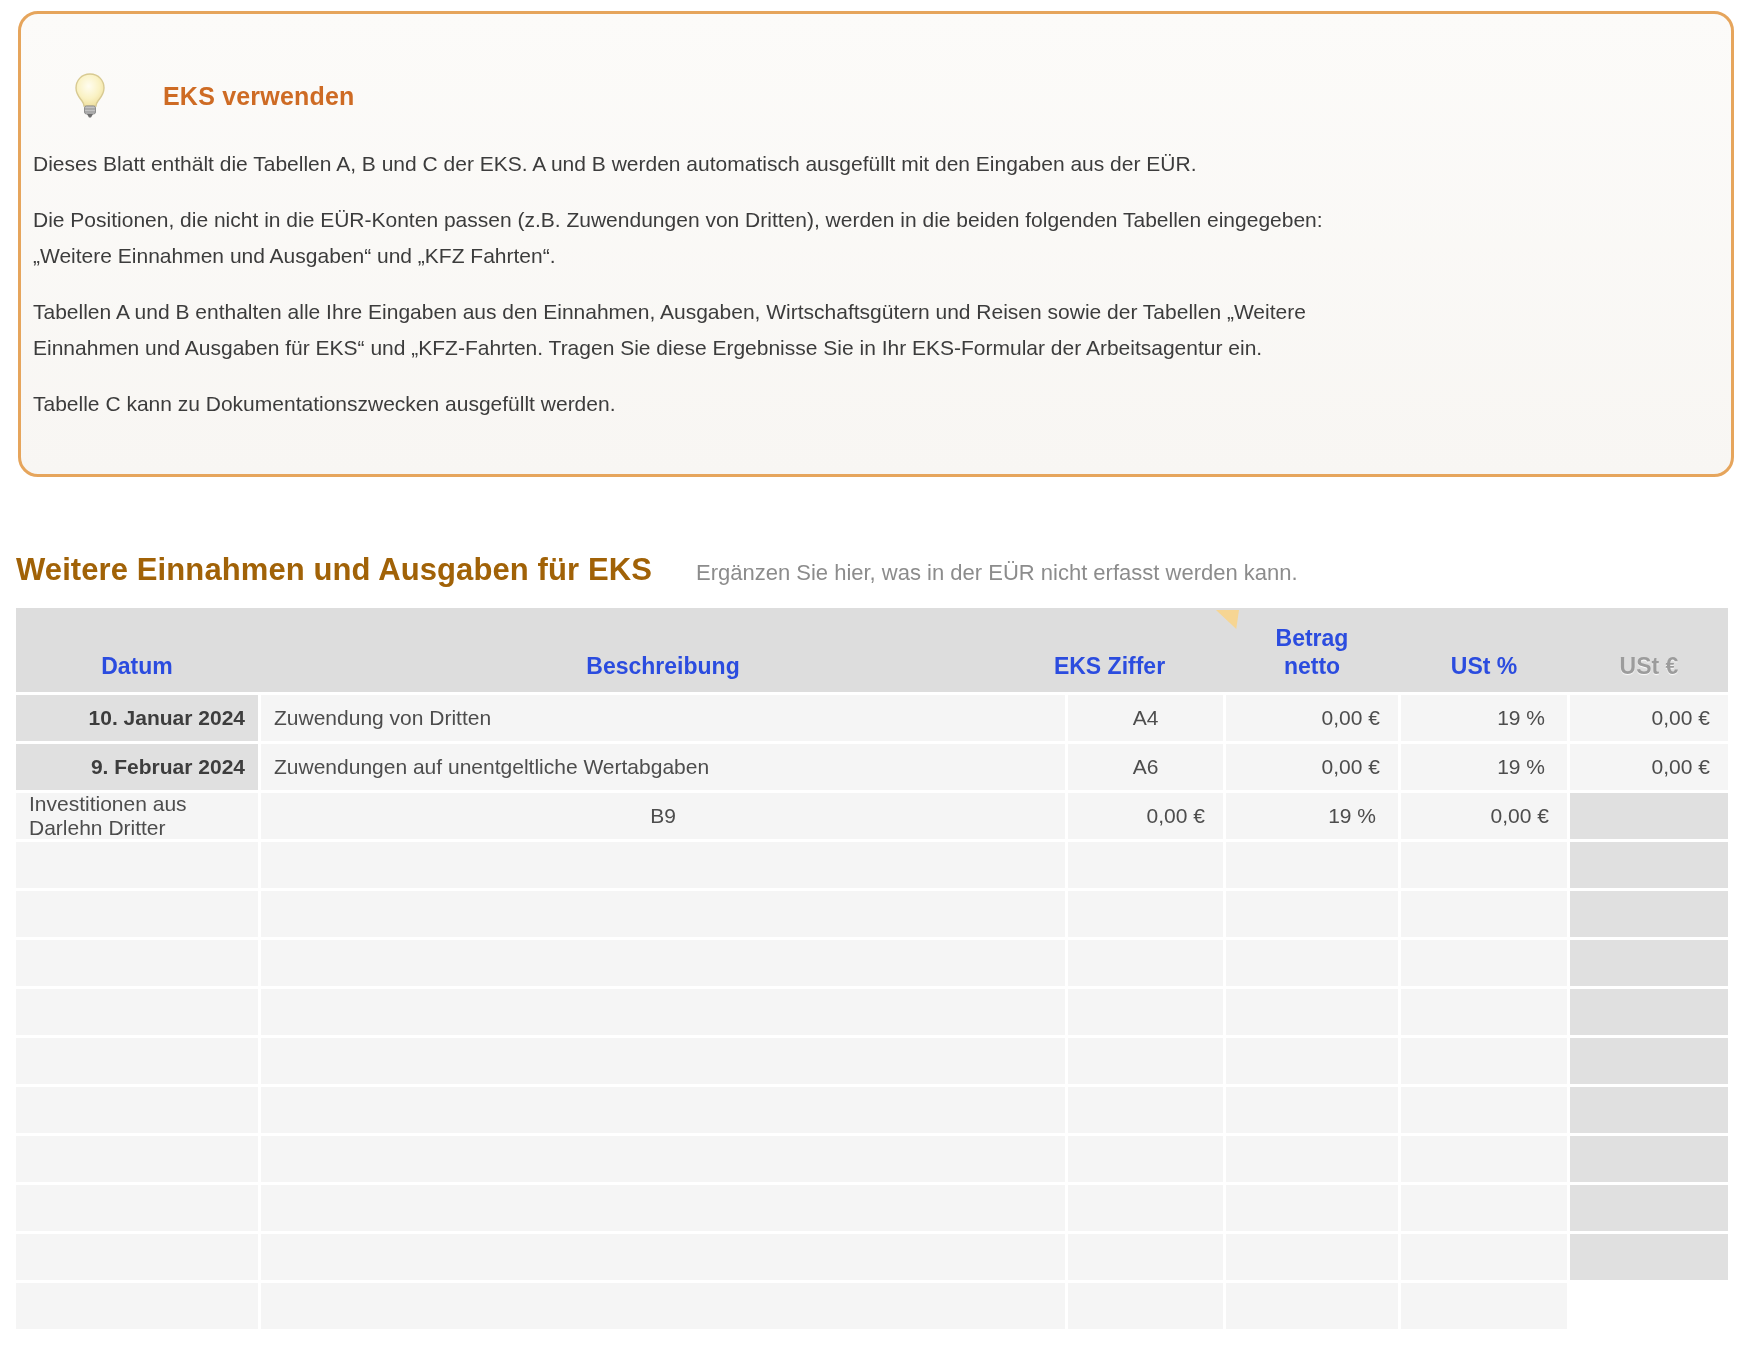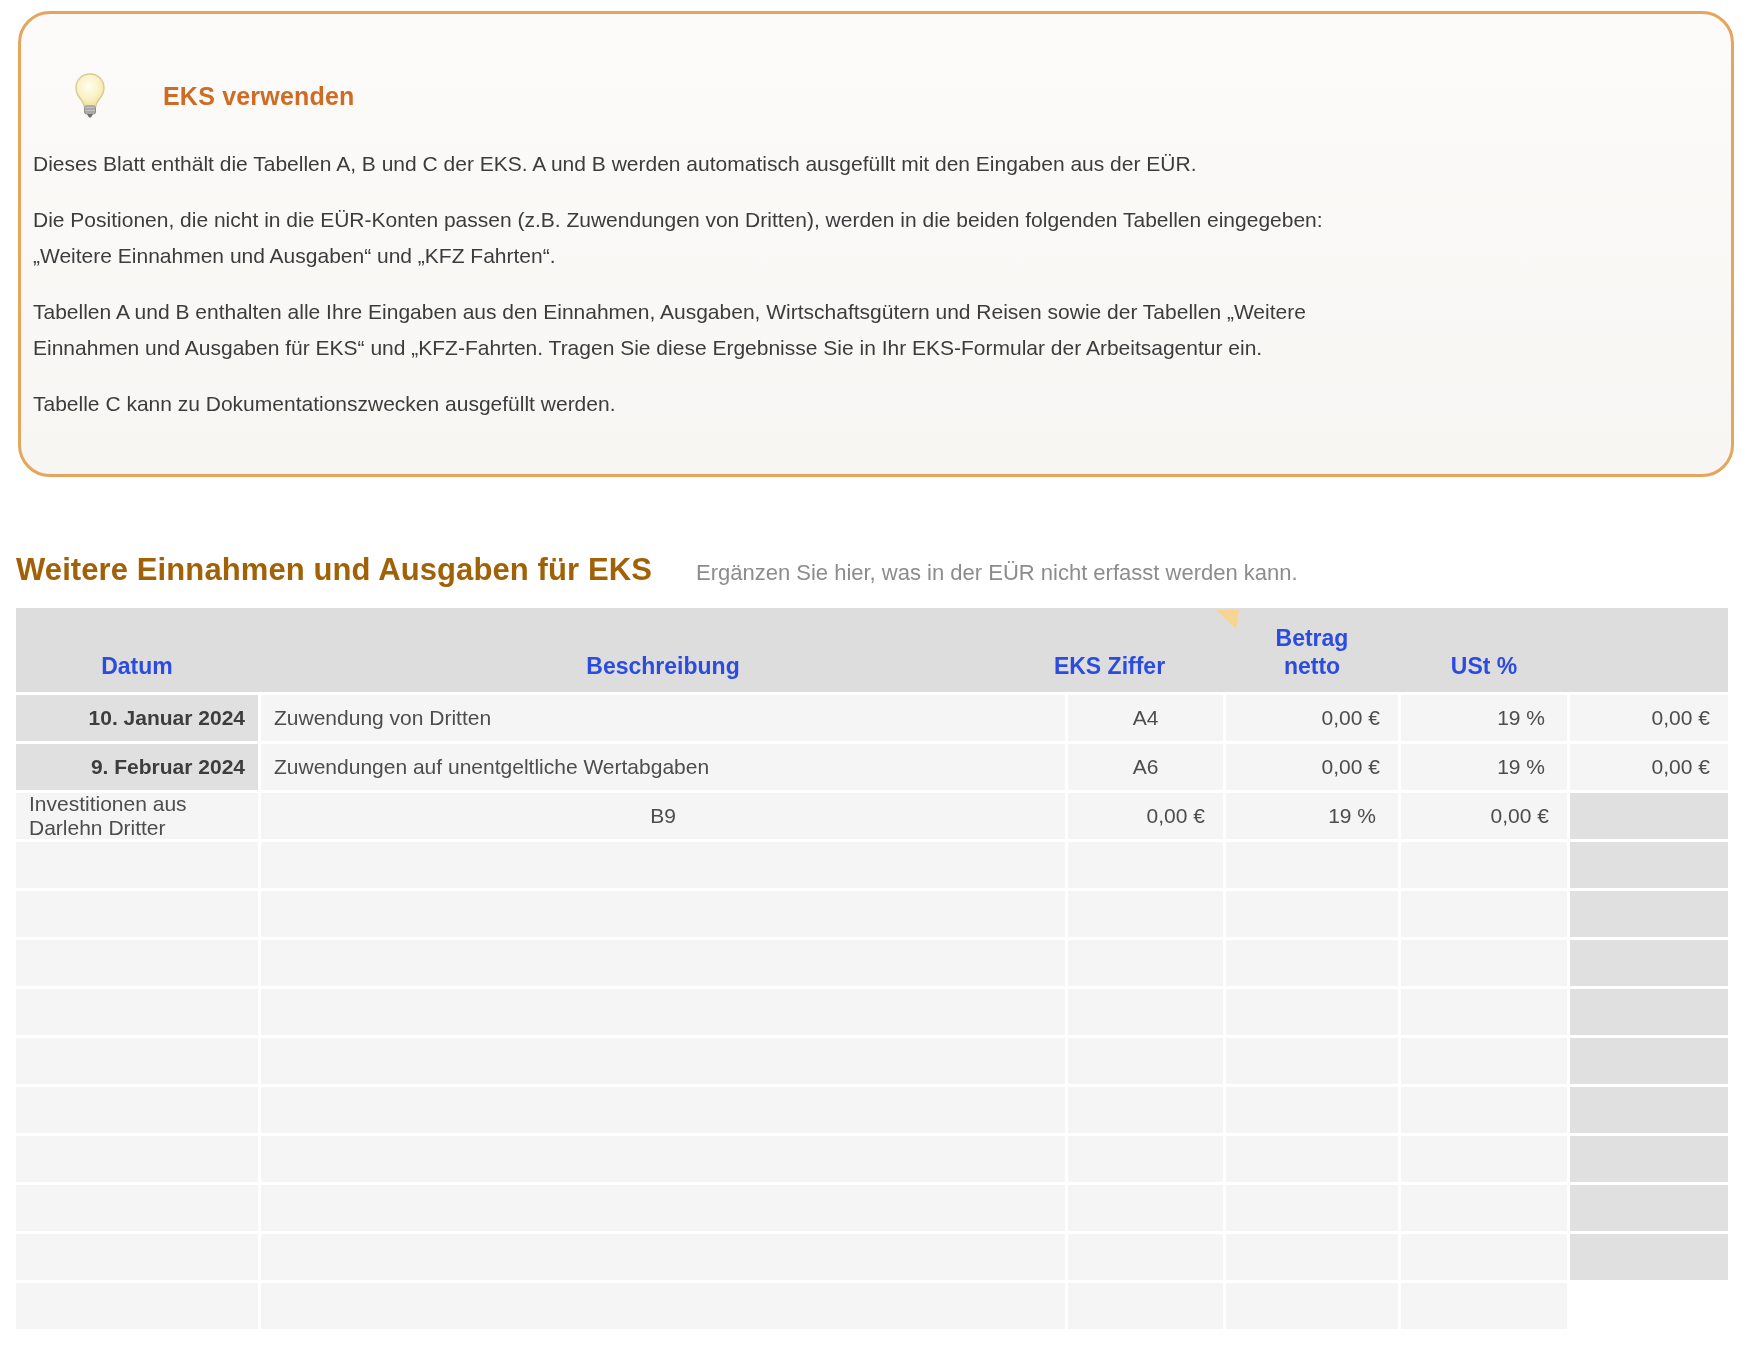--- a/index.html
+++ b/index.html
@@ -12,21 +12,21 @@
     background: #ffffff;
     overflow: hidden;
   }
 
   
   .info-box {
     position: absolute;
     left: 18px; top: 11px;
     width: 1716px; height: 466px;
     border: 3px solid #E6A55C;
-    border-radius: 32px;
+    border-radius: 20px;
     background: linear-gradient(180deg, #FCFBF9 0%, #F8F6F3 100%);
     padding: 0 12px;
   }
   .info-header {
     display: flex;
     align-items: center;
     margin-top: 58px;
     padding-left: 40px;
     height: 48px;
   }
@@ -175,20 +175,21 @@
   </div>
 
   <div class="eks-table">
     <div class="thead">
       <div class="th th-datum">Datum</div>
       <div class="th th-besch">Beschreibung</div>
       <div class="th th-ziffer">EKS Ziffer</div>
       <div class="th th-netto">Betrag
 netto</div>
       <div class="th th-ust">USt %</div>
+      <div class="th th-usteur">USt €</div>
       <div class="comment-marker"></div>
     </div>
     <div class="tbody">
         <div class="cell c-datum">10. Januar 2024</div>
         <div class="cell c-desc">Zuwendung von Dritten</div>
         <div class="cell c-ziffer">A4</div>
         <div class="cell c-netto">0,00 €</div>
         <div class="cell c-ust">19 %</div>
         <div class="cell c-usteur">0,00 €</div>
         <div class="cell c-datum">9. Februar 2024</div>

